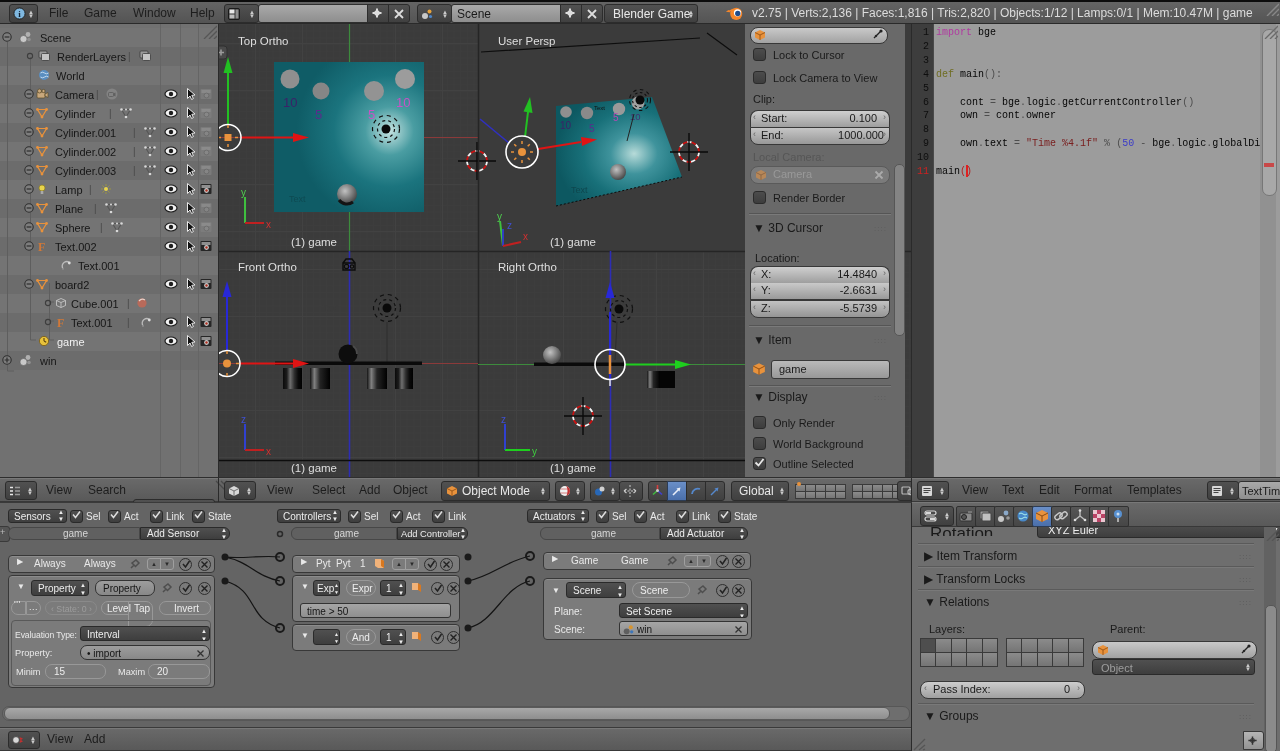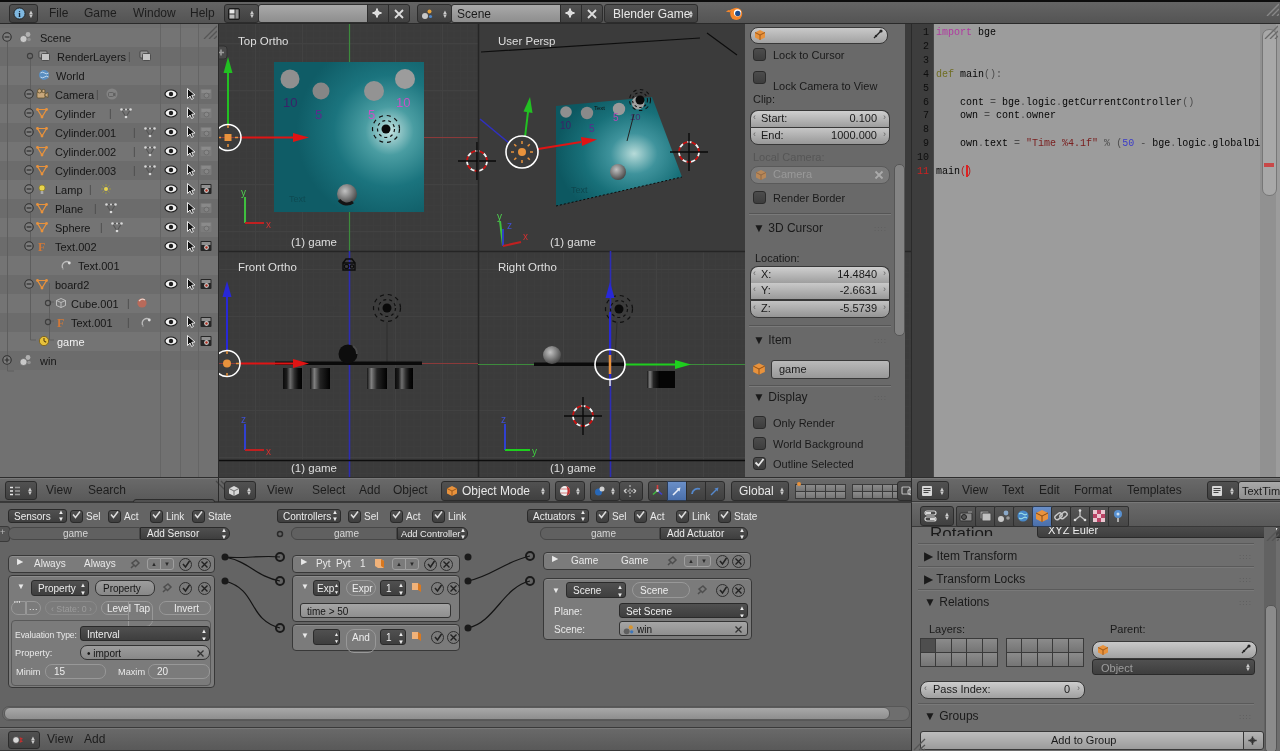--- a/index.html
+++ b/index.html
@@ -101,20 +101,21 @@
       </div>
  </div>
 
  <svg class="abs" style="left:725px;top:3px" width="19" height="16" viewBox="0 0 22 18">
   <path d="M3 7 L12 6.2 L9 4 Z" fill="#f5862a"></path>
   <path d="M1 7.5 L8 8.5 L4 5.5 Z" fill="#f5862a"></path>
   <circle cx="13" cy="10" r="7" fill="#f5862a"></circle>
   <circle cx="14.5" cy="8.8" r="4.2" fill="#fff"></circle>
   <circle cx="14.8" cy="9.6" r="3.1" fill="#1f4c8c"></circle>
  </svg>
+ <div class="abs" style="left:752px;top:4px;font-size:12px;color:#dcdcdc">v2.75 | Verts:2,136 | Faces:1,816 | Tris:2,820 | Objects:1/12 | Lamps:0/1 | Mem:10.47M | game</div>
  <svg class="abs" style="left:1266px;top:1px" width="13" height="13">
       <path d="M13 1 L1 13 M13 6 L6 13 M13 11 L11 13" stroke="#888" stroke-width="1.4" fill="none"></path>
     </svg>
 </div>
 
 <div class="abs" style="left:0;top:24px;width:218px;height:454px;background:#717171;overflow:hidden" id="outliner">
  <svg class="abs" style="left:0;top:0" width="218" height="454" id="outsvg" font-family="Liberation Sans,sans-serif">
       <rect x="0" y="4" width="218" height="19" fill="#747474"></rect>
       <rect x="0" y="23" width="218" height="19" fill="#6c6c6c"></rect>
       <rect x="0" y="42" width="218" height="19" fill="#747474"></rect>
@@ -780,31 +781,31 @@
         <path d="M1 3.5 L6 6 L11 3.5 M6 6 V11" stroke="#8a4a10" stroke-width="0.8" fill="none"></path>
       </svg>
    <svg class="abs" style="right:4px;top:1px" width="12" height="12" viewBox="0 0 12 12">
         <path d="M10.5 1.5 l-5.5 5.5 M4.2 6.2 l1.6 1.6 M3 9 l2-2" stroke="#222" stroke-width="1.4"></path>
         <circle cx="10" cy="2" r="1.6" fill="#222"></circle>
       </svg>
  </div>
  <div class="abs chk" style="left:8px;top:24px"></div>
     <div class="abs" style="left:28px;top:25px">Lock to Cursor</div>
  <div class="abs chk" style="left:8px;top:47px"></div>
-    <div class="abs" style="left:28px;top:56px">Lock Camera to View</div>
+    <div class="abs" style="left:28px;top:48px">Lock Camera to View</div>
  <div class="abs" style="left:8px;top:69px">Clip:</div>
  <div class="abs" style="left:5px;top:86px;width:138px;height:16px;background:linear-gradient(#cfcfcf,#9e9e9e);border:1px solid #383838;border-radius:8px 8px 0 0;border-bottom:none">
   <span class="abs" style="left:10px;top:1px">Start:</span>
       <span class="abs" style="right:12px;top:1px">0.100</span>
   <span class="abs" style="left:2px;top:1px;color:#666;font-size:9px">‹</span>
       <span class="abs" style="right:3px;top:1px;color:#666;font-size:9px">›</span>
  </div>
  <div class="abs" style="left:5px;top:103px;width:138px;height:16px;background:linear-gradient(#c6c6c6,#989898);border:1px solid #383838;border-radius:0 0 8px 8px">
   <span class="abs" style="left:10px;top:1px">End:</span>
-      <span class="abs" style="right:12px;top:1px">1000.000</span>
+      <span class="abs" style="right:5px;top:1px">1000.000</span>
   <span class="abs" style="left:2px;top:1px;color:#666;font-size:9px">‹</span>
       <span class="abs" style="right:3px;top:1px;color:#666;font-size:9px">›</span>
  </div>
  <div class="abs" style="left:8px;top:127px;color:#565656">Local Camera:</div>
  <div class="abs" style="left:5px;top:142px;width:138px;height:16px;background:#7b7b7b;border:1px solid #5a5a5a;border-radius:8px">
    <svg class="abs" style="left:4px;top:2px;opacity:0.55" width="12" height="12" viewBox="0 0 12 12">
         <path d="M6 1 L11 3.5 L11 8.5 L6 11 L1 8.5 L1 3.5 Z" fill="#e8923c"></path>
         <path d="M1 3.5 L6 6 L11 3.5 M6 6 V11" stroke="#8a4a10" stroke-width="0.8" fill="none"></path>
       </svg>
    <span class="abs" style="left:22px;top:1px;color:#999">Camera</span>
@@ -1281,21 +1282,21 @@
           <span style="position:absolute;left:6px;top:2px">time &gt; 50</span>
         </div>
   </div>
 
   <div class="lblk" style="left:292px;top:122px;width:166px;height:25px">
     <span class="ltxt" style="left:8px;top:6px;font-size:8px">▼</span>
     <div class="dbtn" style="left:20px;top:4px;width:27px;height:16px">
           <span style="position:absolute;left:3px;top:16px">An</span>
           <span style="position:absolute;right:0px;top:1px;font-size:5px;line-height:7px">▲<br>▼</span>
         </div>
-    <div class="obtn" style="left:53px;top:4px;width:30px;height:24px;border-radius:8px">
+    <div class="obtn" style="left:53px;top:4px;width:30px;height:16px;border-radius:8px">
           <span style="position:absolute;left:5px;top:2px">And</span>
         </div>
     <div class="dbtn" style="left:87px;top:4px;width:26px;height:16px">
           <span style="position:absolute;left:5px;top:2px">1</span>
           <span style="position:absolute;right:1px;top:0px;font-size:6px;line-height:8px">▲<br>▼</span>
         </div>
     <svg class="abs" style="left:117px;top:5px" width="13" height="13" viewBox="0 0 13 13">
           <path d="M2 2 h6 v7 h-6 Z" fill="#f0b27a"></path>
           <path d="M8 2 l3 2 v7 l-3-2 Z" fill="#d87820"></path>
         </svg>
@@ -1528,23 +1529,20 @@
     </div>
  <div class="abs" style="left:8px;top:179px;width:163px;height:16px;background:linear-gradient(#cdcdcd,#a0a0a0);border:1px solid #383838;border-radius:8px">
   <span class="abs" style="left:12px;top:1px">Pass Index:</span>
       <span class="abs" style="right:14px;top:1px">0</span>
   <span class="abs" style="left:3px;top:1px;color:#666;font-size:9px">‹</span>
       <span class="abs" style="right:4px;top:1px;color:#666;font-size:9px">›</span>
  </div>
  <div class="abs" style="left:6px;top:201px;width:336px;border-top:1px solid #5a5a5a;border-bottom:1px solid #797979"></div>
  <div class="abs" style="left:12px;top:207px;font-size:12px">▼ Groups</div>
  <div class="abs" style="right:28px;top:210px;color:#575757;font-size:8px;letter-spacing:1px">::::</div>
- <div class="abs" style="left:8px;top:229px;width:323px;height:17px;background:linear-gradient(#bdbdbd,#9b9b9b);border:1px solid #383838;border-radius:3px 0 0 3px">
-      <span class="abs" style="left:130px;top:2px">Add to Group</span>
-    </div>
  <div class="abs" style="left:331px;top:229px;width:19px;height:17px;background:linear-gradient(#b5b5b5,#939393);border:1px solid #383838;border-radius:0 3px 3px 0">
       <svg class="abs" style="left:3px;top:2.5px" width="11" height="11" viewBox="0 0 12 12">
         <path d="M6 1.5v9M1.5 6h9" stroke="#333" stroke-width="1.6"></path>
         <circle cx="6" cy="6" r="2" fill="none" stroke="#333" stroke-width="1.2"></circle>
       </svg>
     </div>
  <div class="abs" style="left:352px;top:25px;width:12px;height:224px;background:#626262"></div>
  <div class="abs" style="left:353px;top:103px;width:10px;height:146px;background:#8b8b8b;border:1px solid #565656;border-radius:5px"></div>
  <svg class="abs" style="left:354px;top:26px" width="13" height="13">
       <path d="M13 1 L1 13 M13 6 L6 13 M13 11 L11 13" stroke="#555" stroke-width="1.3" fill="none"></path>

